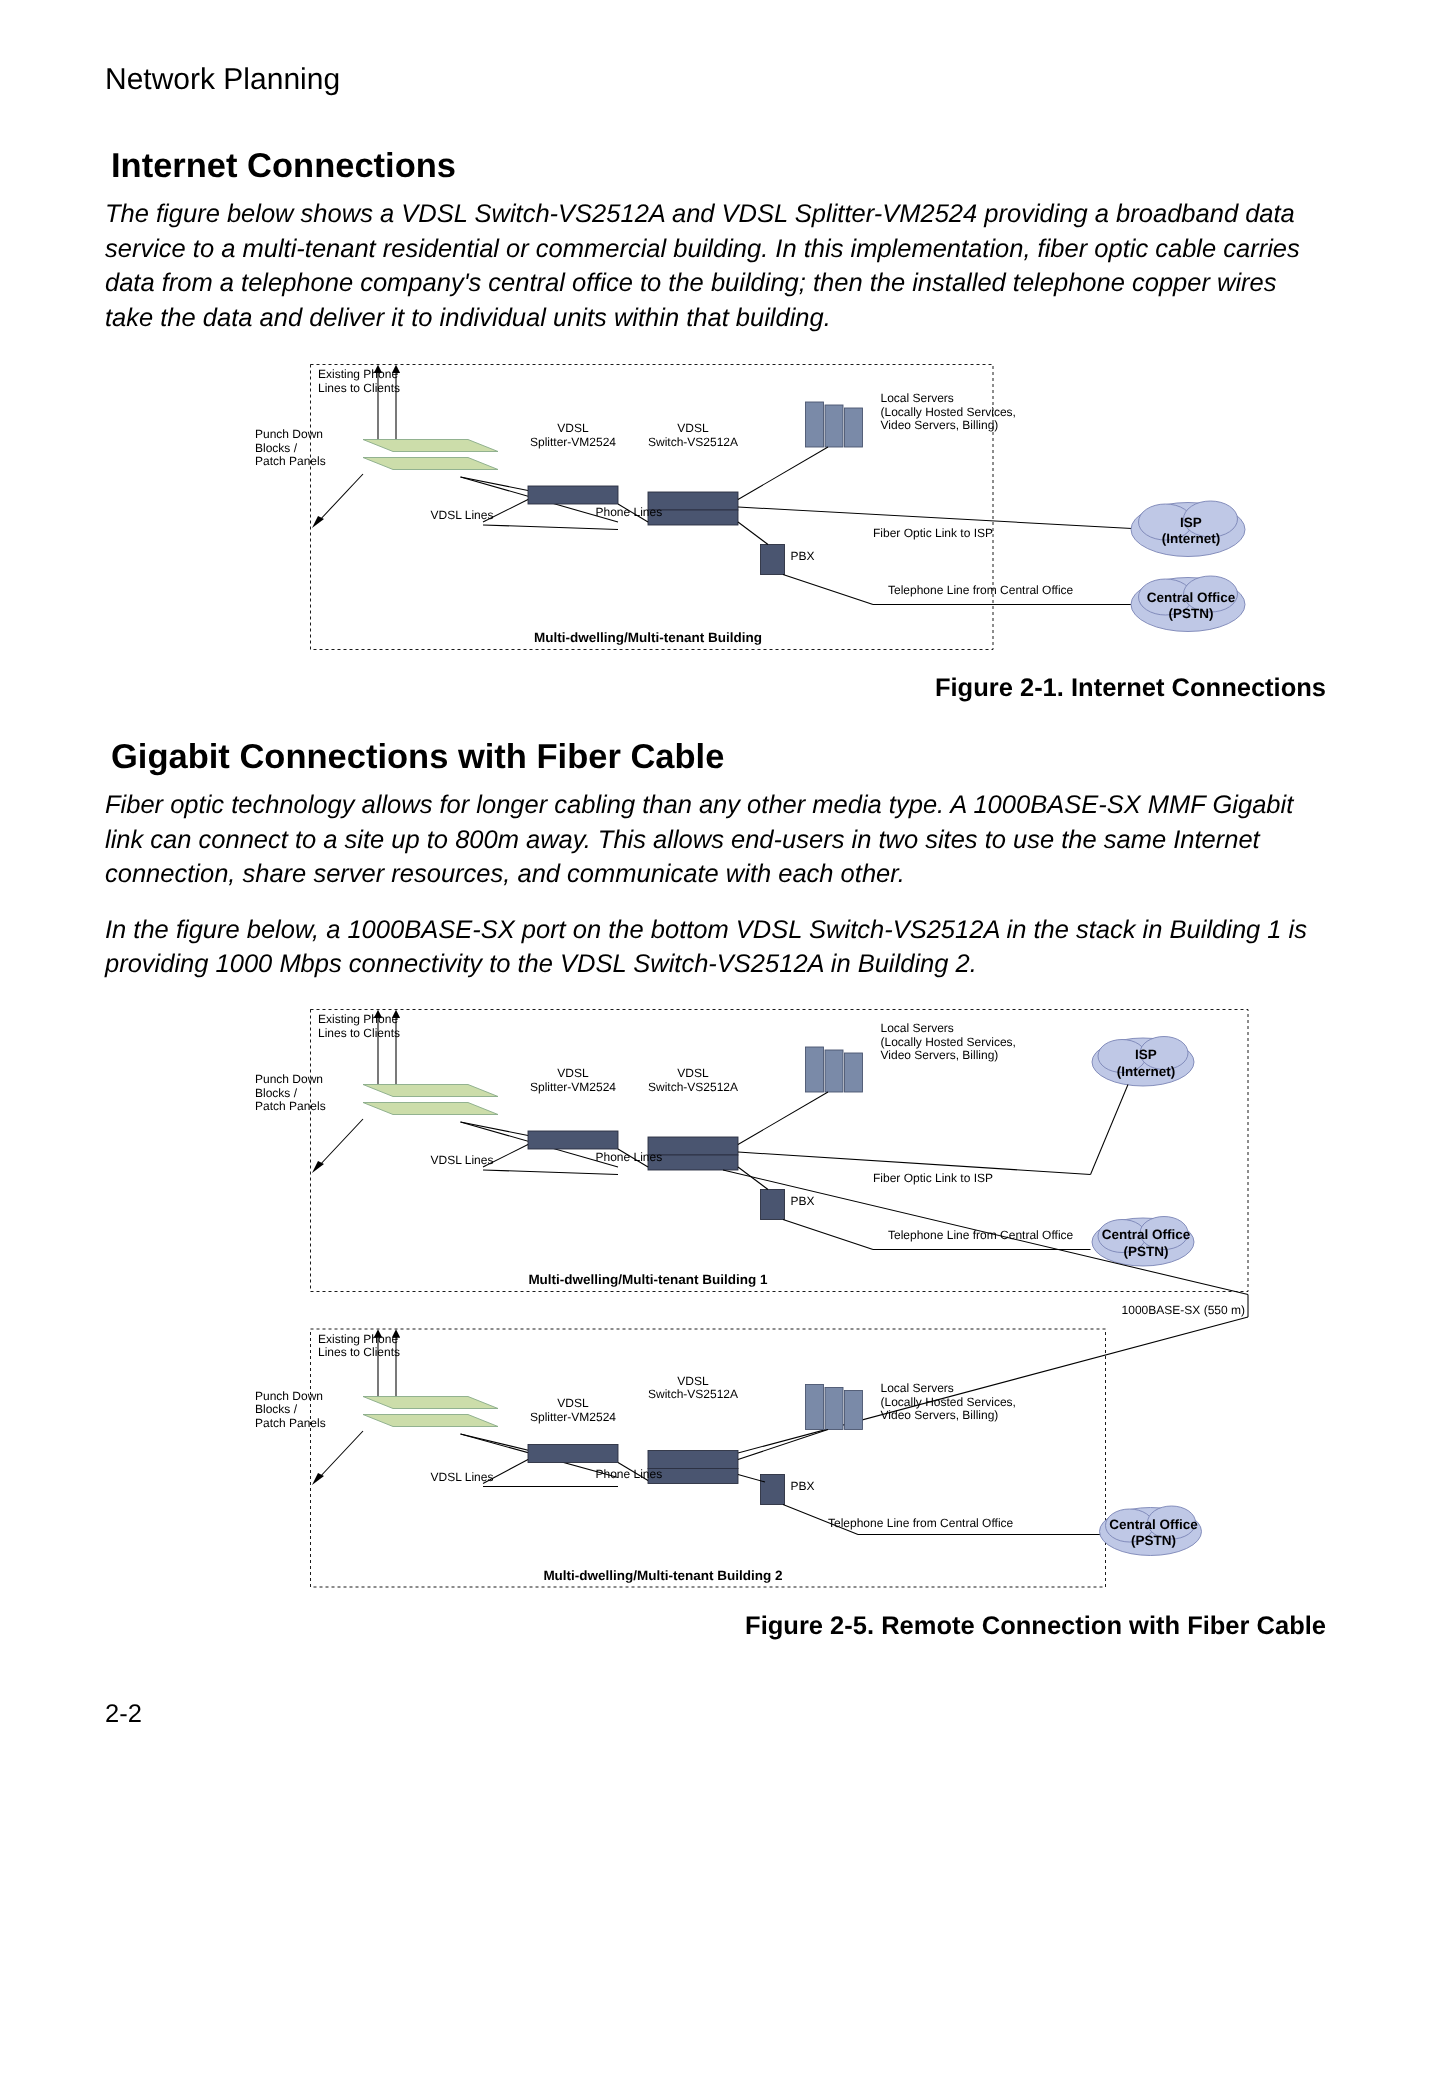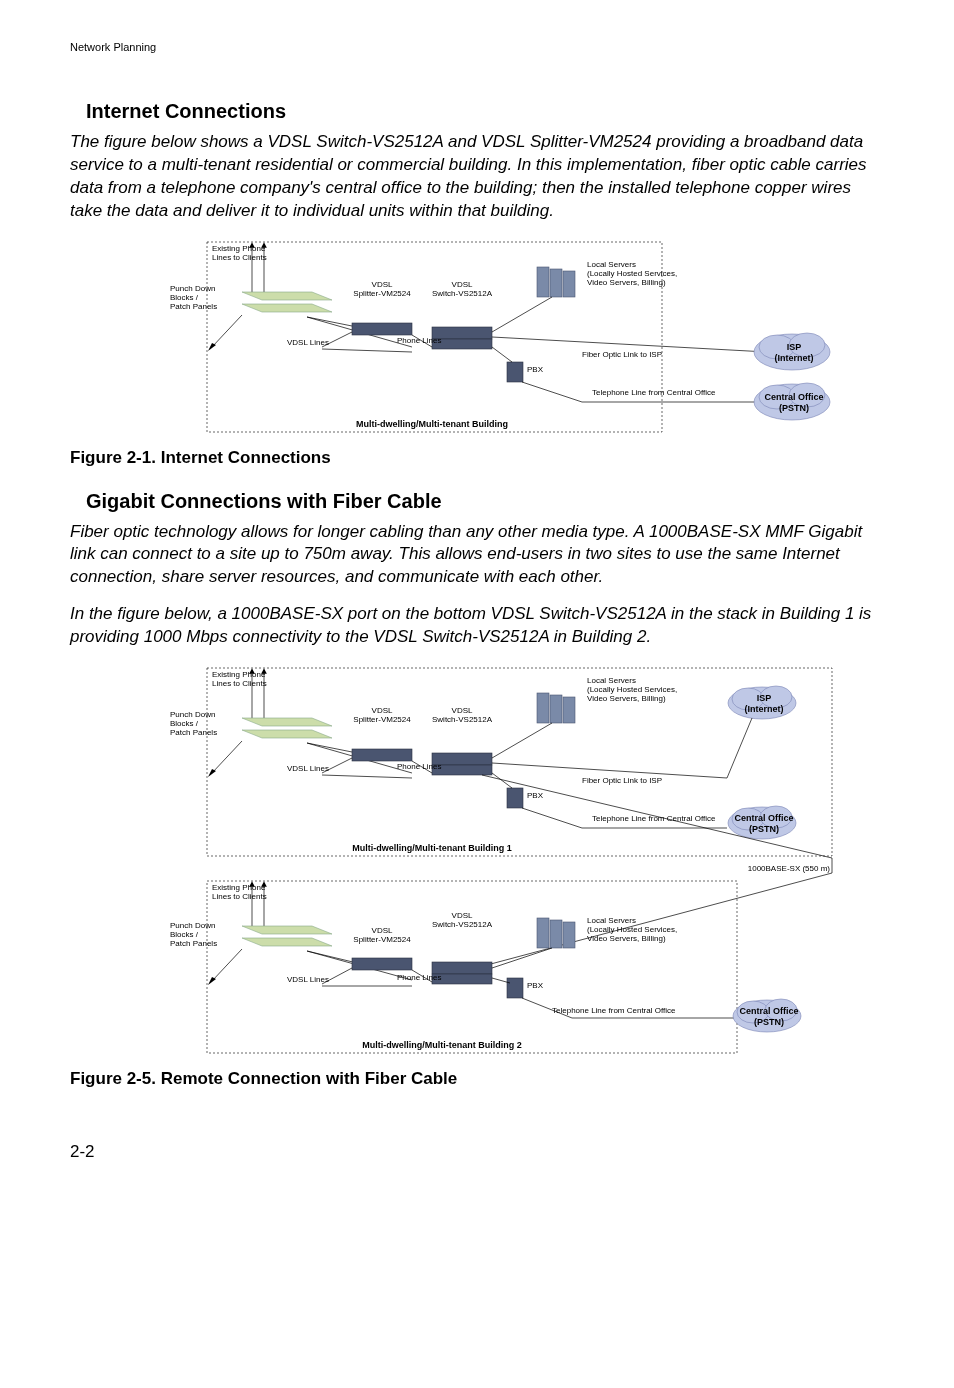--- a/index.html
+++ b/index.html
@@ -5,49 +5,49 @@
   body {
     font-family: Arial, Helvetica, sans-serif;
     margin: 0;
     padding: 40px 70px;
     width: 814px;
     color: #000;
     font-size: 17px;
     line-height: 1.35;
   }
   .header-section {
-    font-size: 11px;
-    margin-bottom: 43px;
+    font-size: 20px;
+    margin-bottom: 28px;
   }
   h2 {
-    font-size: 20px;
+    font-size: 23px;
     font-weight: bold;
-    margin: 18px 0 6px 16px;
+    margin: 18px 0 6px 4px;
   }
   p {
     margin: 6px 0 14px 0;
     font-style: italic;
   }
   .figure-wrap {
     text-align: left;
     margin: 10px 0 6px 0;
   }
   svg {
     display: block;
     margin: 0 auto;
   }
   .fig-caption {
-    text-align: left;
+    text-align: right;
     font-weight: bold;
     font-size: 17px;
     margin: 10px 0 18px 0;
   }
   .page-num {
     font-size: 17px;
-    margin-top: 50px;
+    margin-top: 36px;
   }
   
   .lbl { font: 8px Arial; fill: #000; }
   .lblb { font: bold 9px Arial; fill: #000; }
   .ln { stroke: #000; stroke-width: 0.7; fill: none; }
   .cloud { fill: #bfc8e6; stroke: #7a85b5; stroke-width: 0.6; }
   .srv { fill: #7a8aa8; stroke: #4a5570; stroke-width: 0.6; }
   .box { fill: #4a5570; stroke: #2a3040; stroke-width: 0.6; }
   .punch { fill: #cda; stroke: #8a8; stroke-width: 0.6; }
 </style>
@@ -139,21 +139,21 @@
     </marker>
   </defs>
 
   <line class="ln" x1="130" y1="78" x2="100" y2="110"></line>
   <polygon points="96,114 104,108 100,106" fill="#000"></polygon>
 </svg>
 </div>
 <div class="fig-caption">Figure 2-1.  Internet Connections</div>
 
 <h2>Gigabit Connections with Fiber Cable</h2>
-<p>Fiber optic technology allows for longer cabling than any other media type. A 1000BASE-SX MMF Gigabit link can connect to a site up to 750m away. This allows end-users in two sites to use the same Internet connection, share server resources, and communicate with each other.</p>
+<p>Fiber optic technology allows for longer cabling than any other media type. A 1000BASE-SX MMF Gigabit link can connect to a site up to 800m away. This allows end-users in two sites to use the same Internet connection, share server resources, and communicate with each other.</p>
 <p>In the figure below, a 1000BASE-SX port on the bottom VDSL Switch-VS2512A in the stack in Building 1 is providing 1000 Mbps connectivity to the VDSL Switch-VS2512A in Building 2.</p>
 
 <div class="figure-wrap">
 <svg width="730" height="395" viewBox="0 0 730 395">
   <defs>
     <marker id="arr2" markerWidth="8" markerHeight="8" refX="4" refY="4" orient="auto">
       <path d="M0,0 L8,4 L0,8 z" fill="#000"></path>
     </marker>
   </defs>
 

